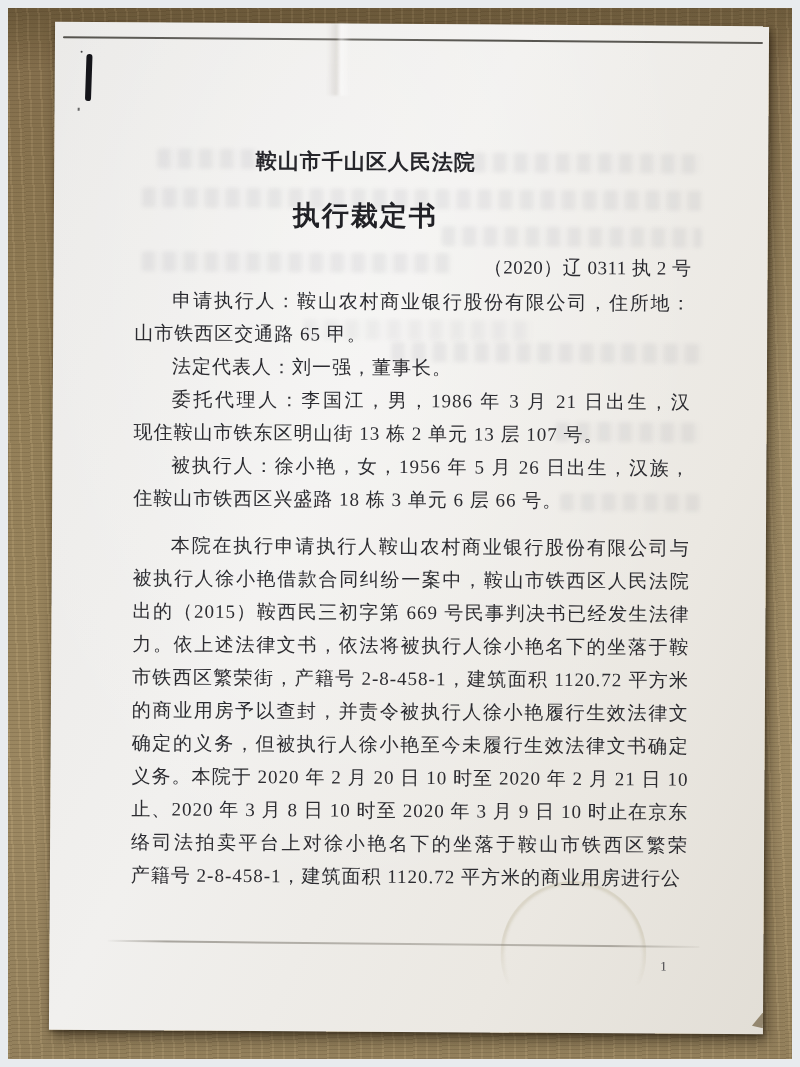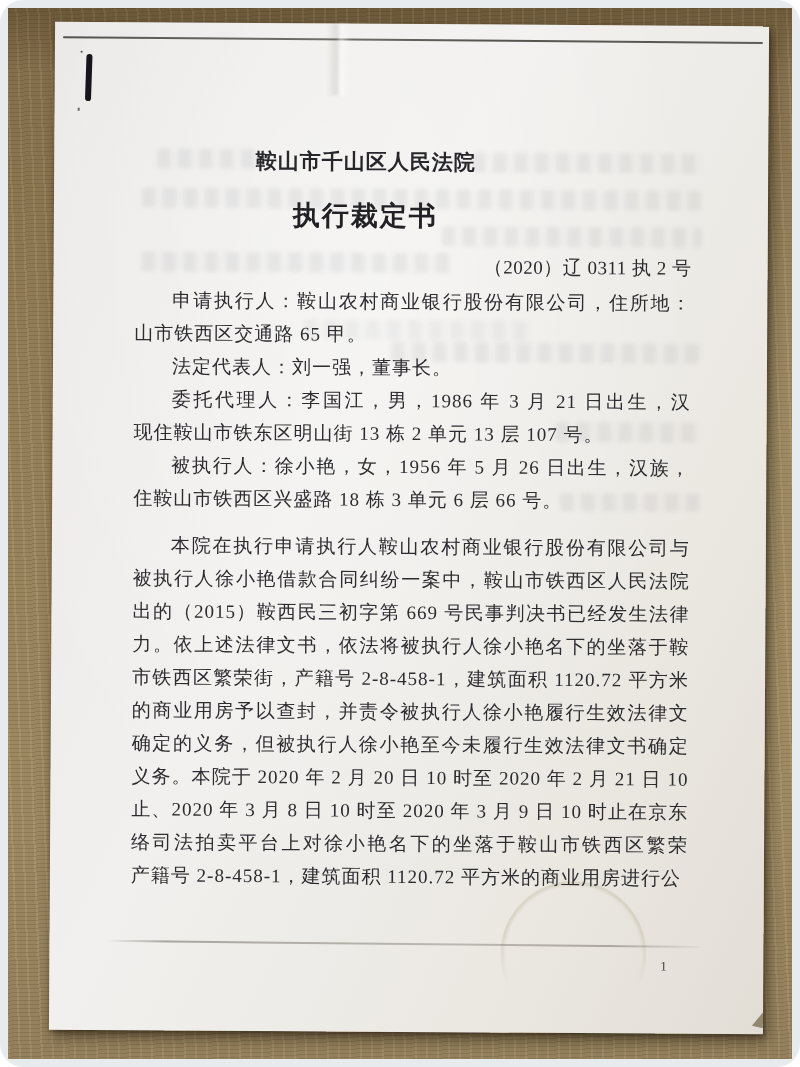--- a/index.html
+++ b/index.html
@@ -1,20 +1,20 @@
 <!DOCTYPE html>
 <html><head>
 <meta charset="utf-8">
 <style>
   html,body{margin:0;padding:0;}
   body{width:800px;height:1067px;overflow:hidden;
        font-family:"Liberation Serif",serif;}
 
   
-  .photo{position:relative;width:800px;height:1067px;background:#e8ebee;border-radius:23px;}
+  .photo{position:relative;width:800px;height:1067px;background:#e8ebee;}
 
   
   .wood{position:absolute;inset:8px;
     background:
       radial-gradient(ellipse at 95% 40%, rgba(255,240,210,0.10), transparent 55%),
       repeating-linear-gradient(178deg, rgba(62,46,24,0.16) 0 1px, rgba(0,0,0,0) 1px 4px),
       repeating-linear-gradient(88deg, rgba(255,235,200,0.05) 0 2px, rgba(0,0,0,0.045) 2px 11px),
       linear-gradient(180deg,#6f5c3c 0%,#8a7450 6%,#97825a 30%,#9f8a61 55%,#a38e66 78%,#9a8660 100%);
   }
 

